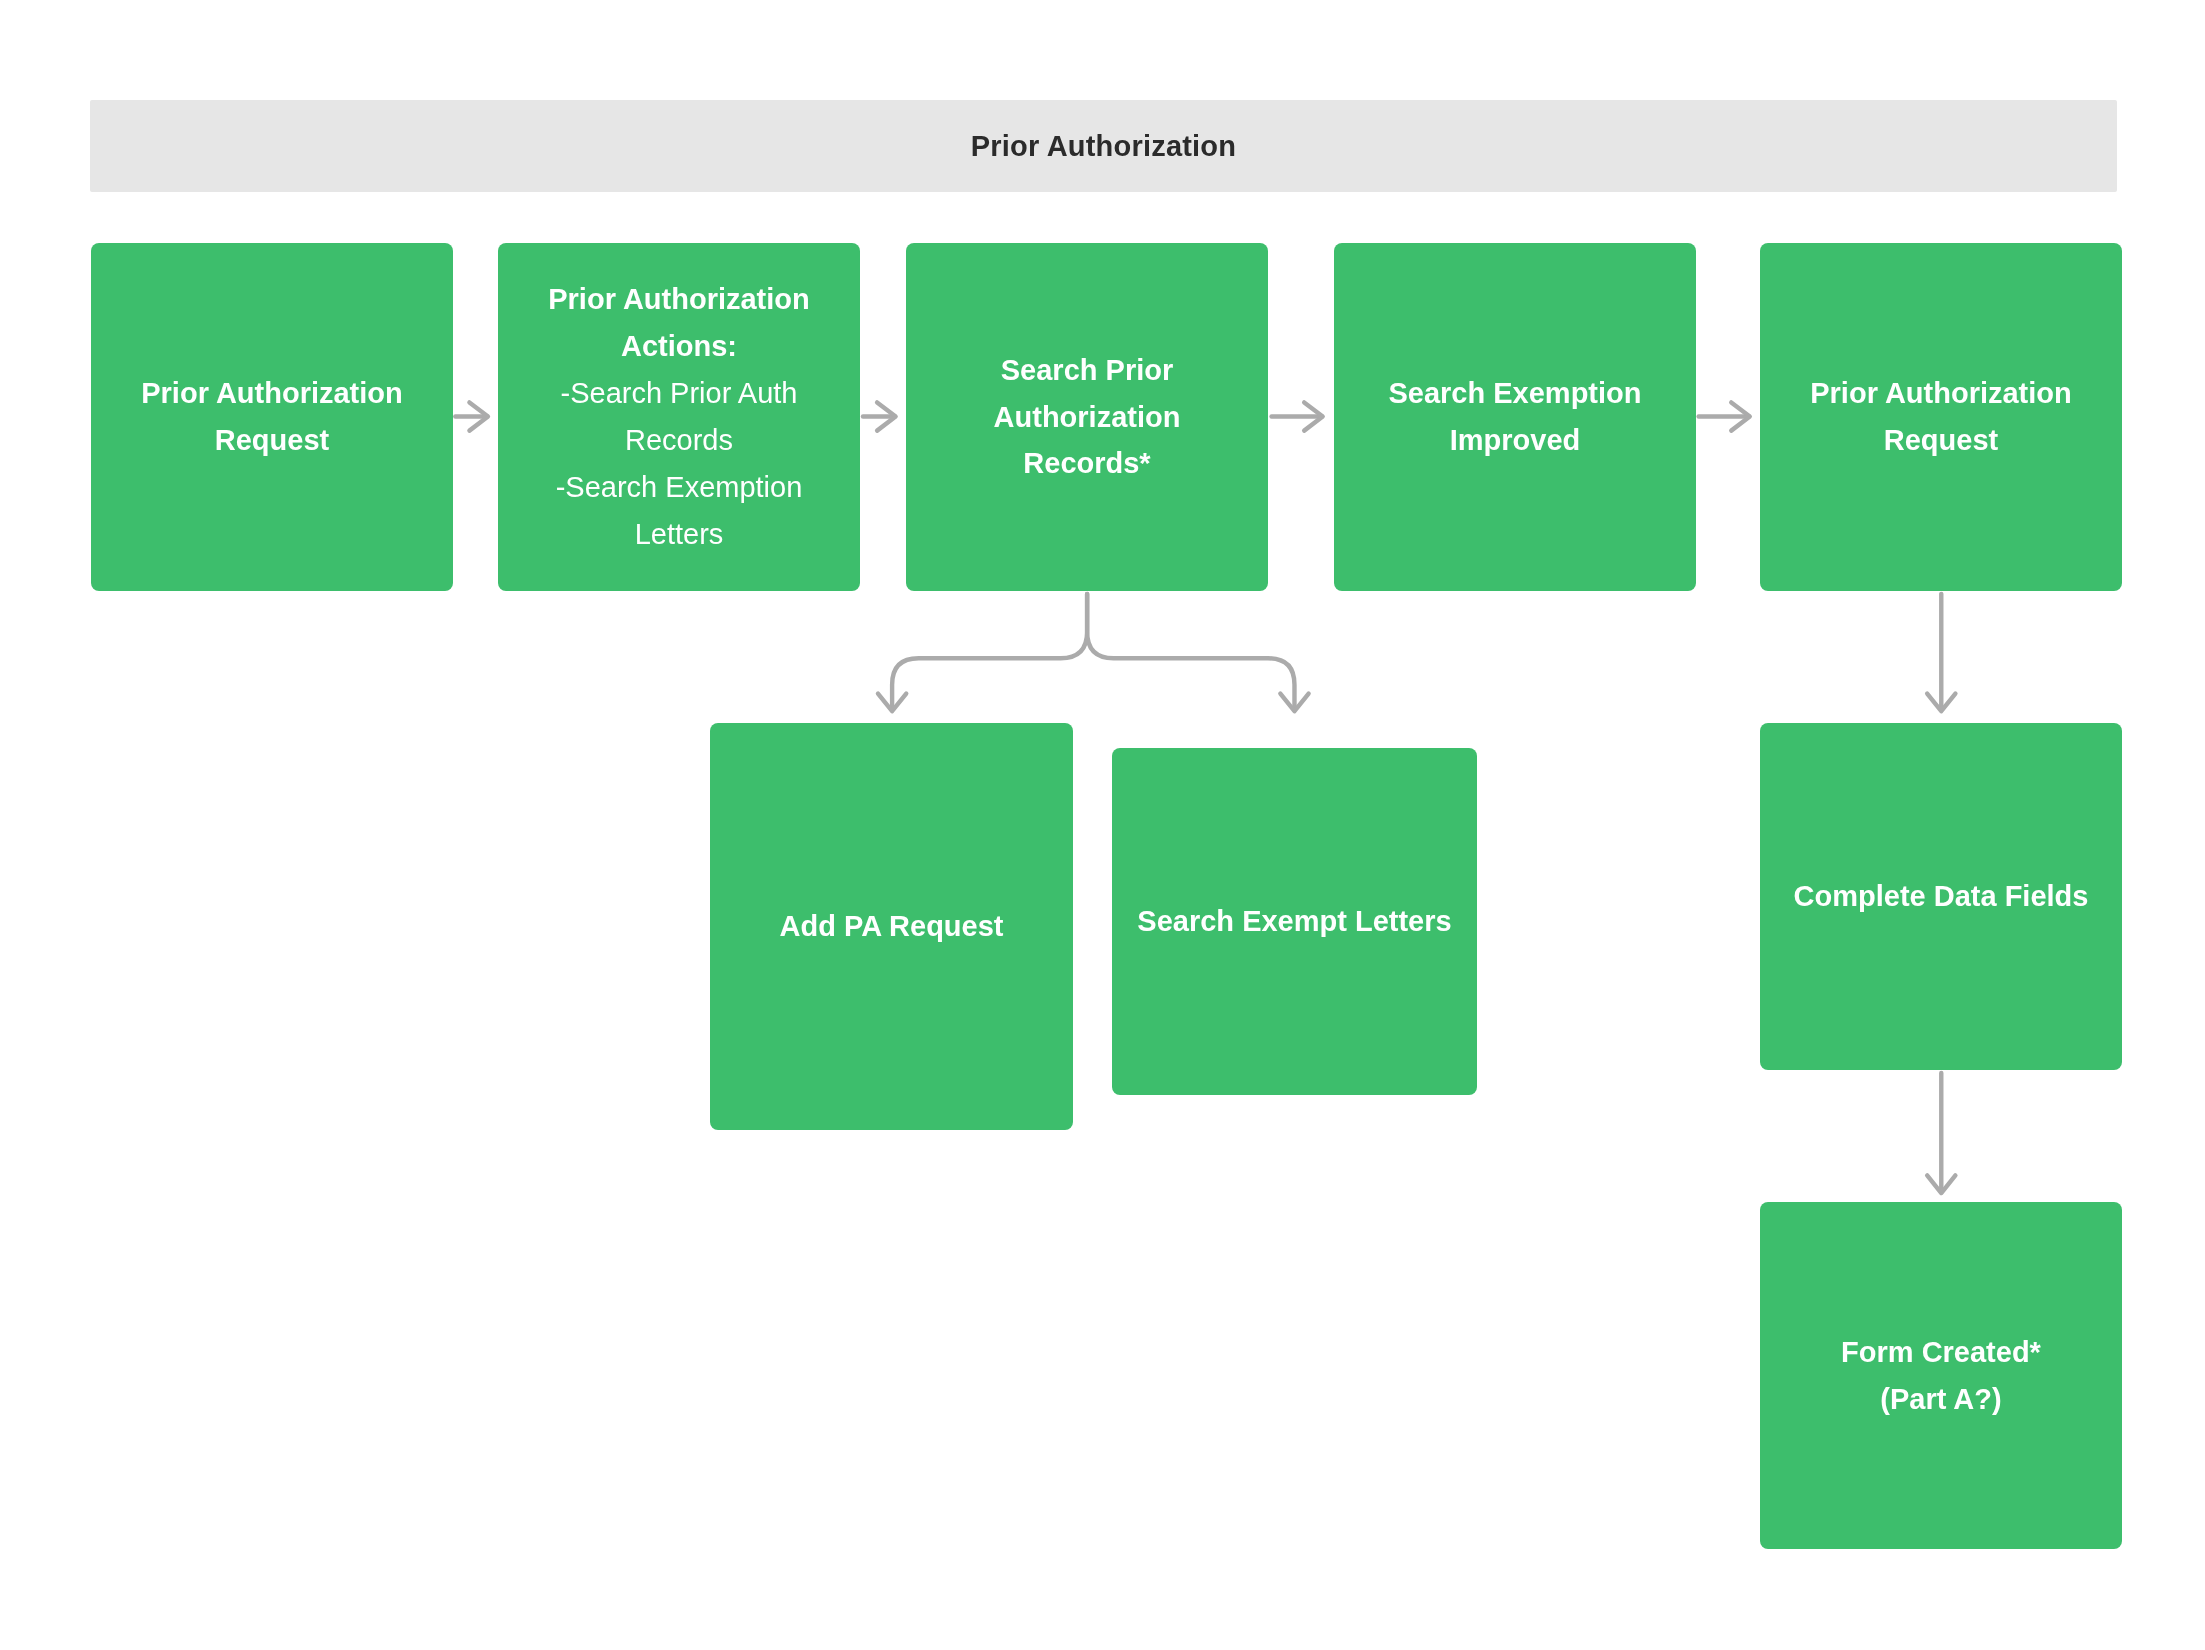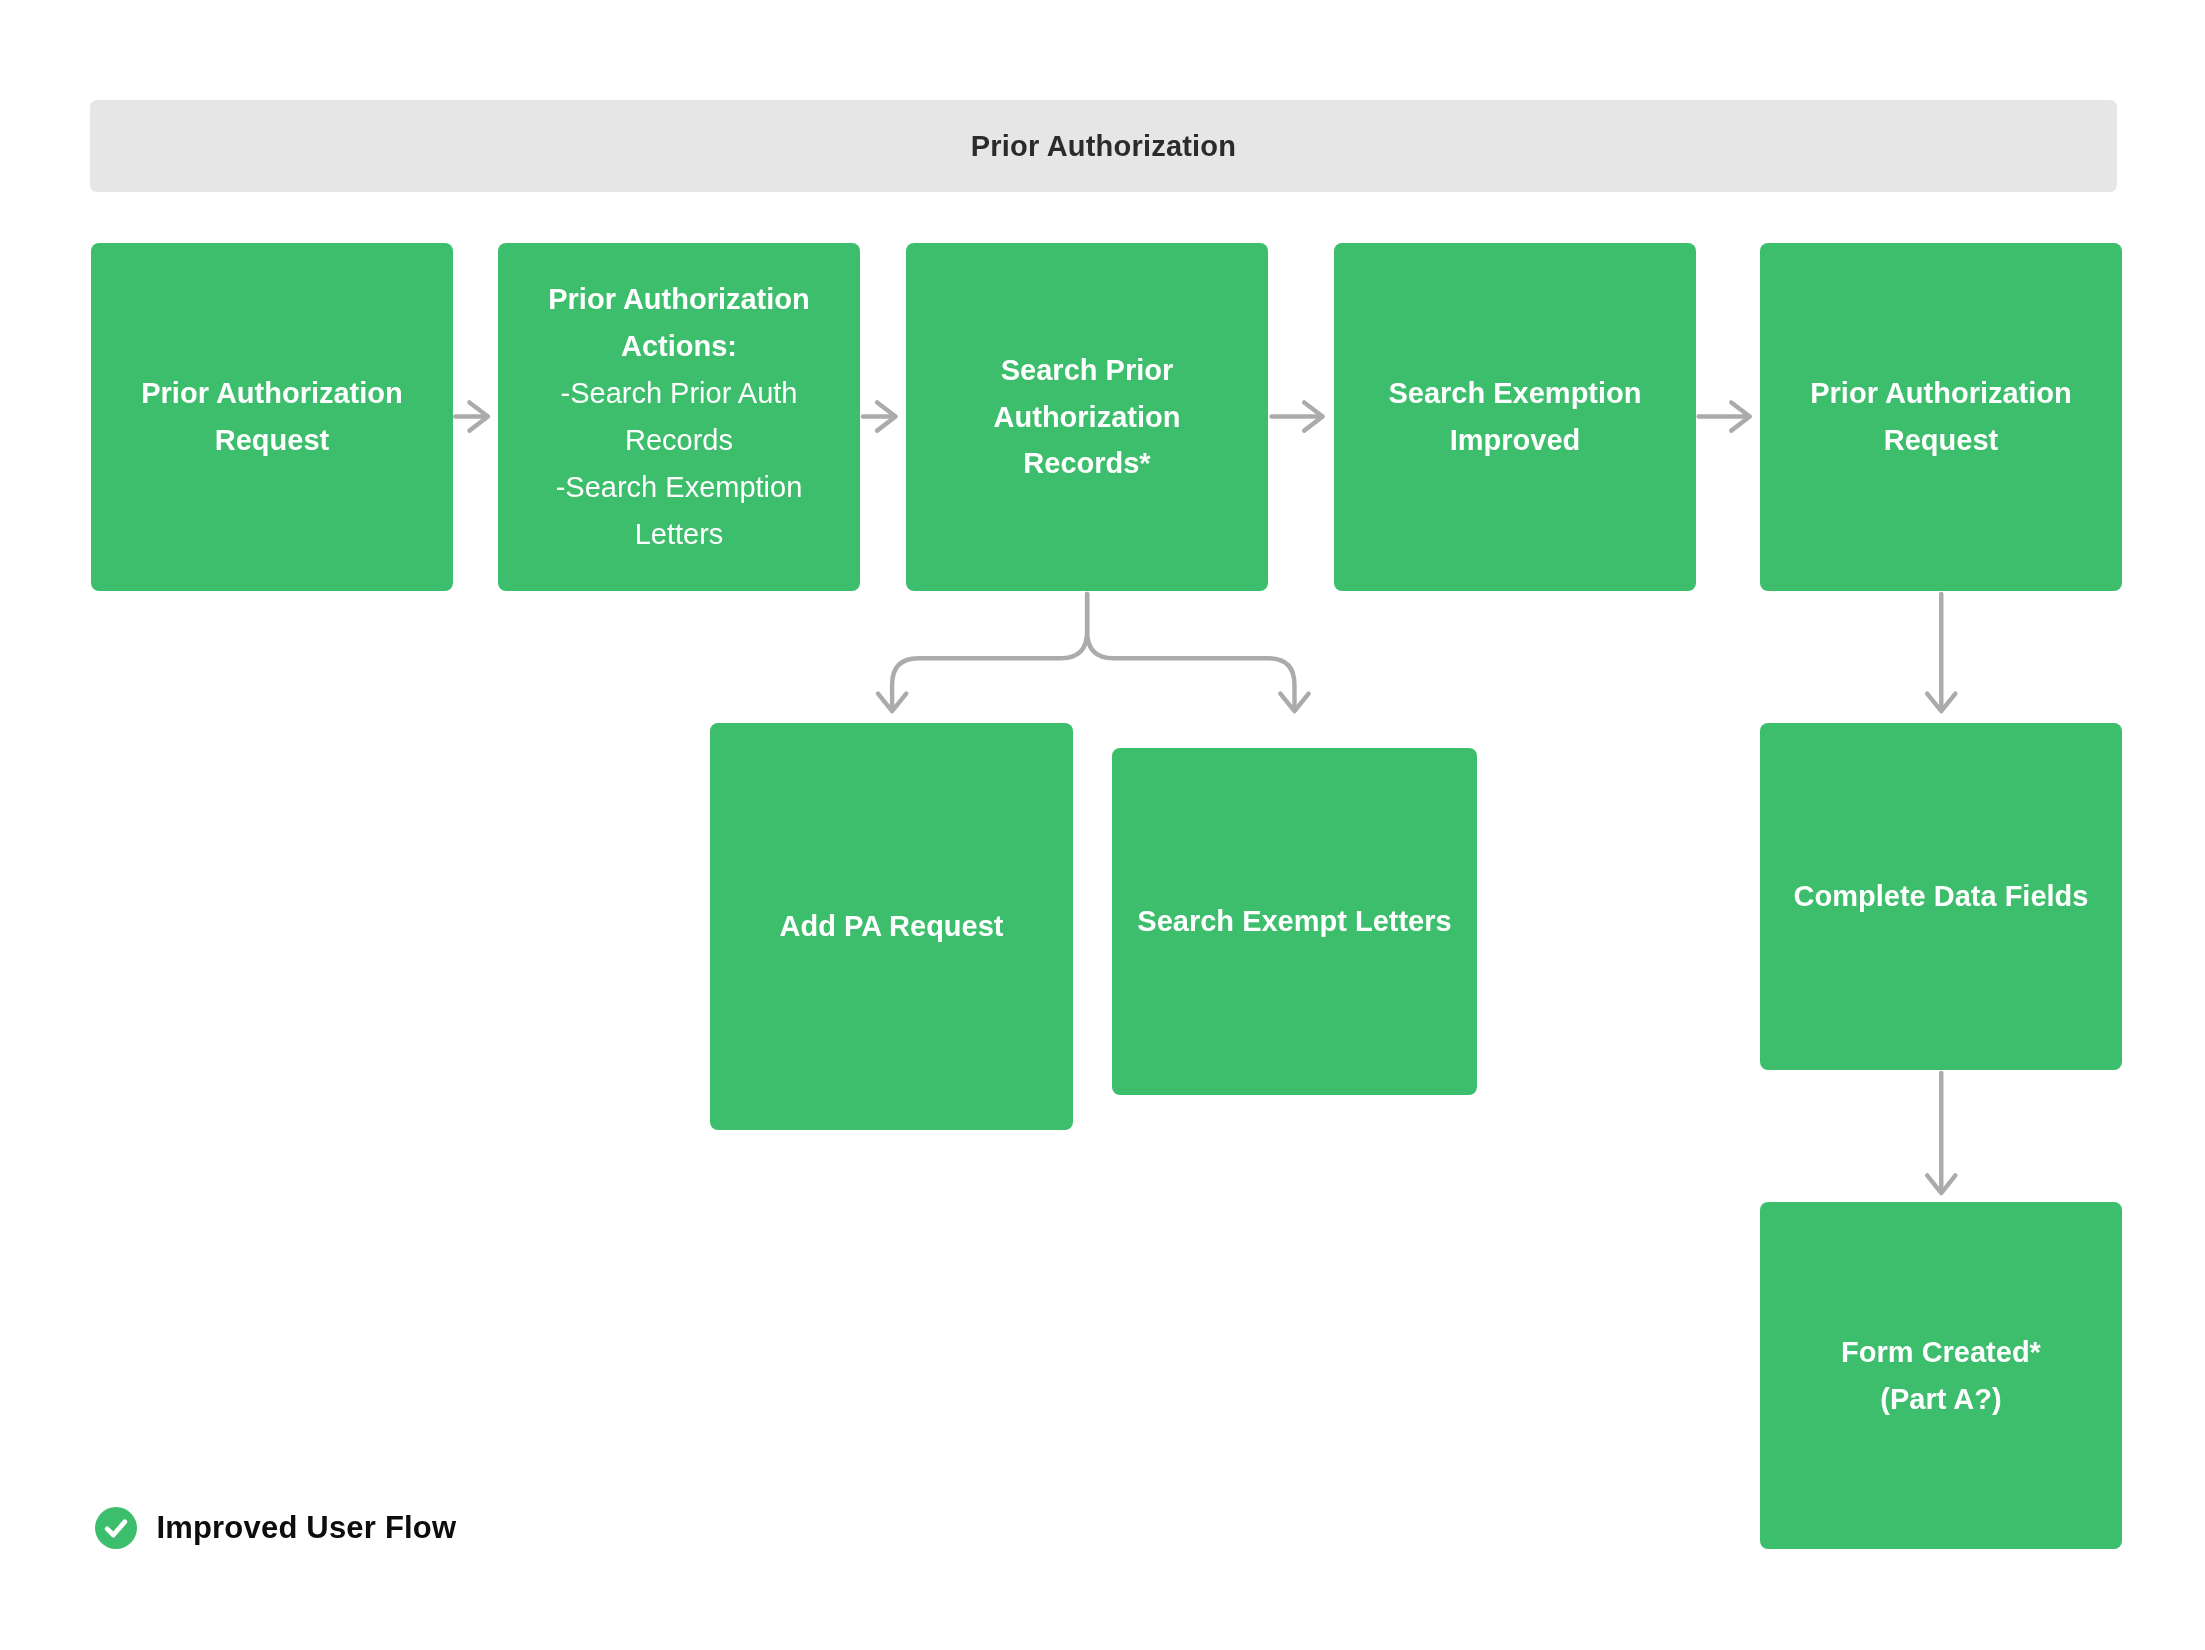--- a/index.html
+++ b/index.html
@@ -9,21 +9,21 @@
     --arrow:#ababab;
     --node-text:#ffffff;
     --legend-text:#0d0d0d;
   }
   html,body{margin:0;padding:0;background:#ffffff;}
   body{font-family:"Liberation Sans","DejaVu Sans",sans-serif;}
   .canvas{position:relative;width:2206px;height:1651px;background:#ffffff;overflow:hidden;}
 
   .header-bar{
     position:absolute;left:90px;top:100px;width:2027px;height:92px;
-    background:var(--header-bg);border-radius:7px;
+    background:var(--header-bg);border-radius:2px;
     display:flex;align-items:center;justify-content:center;
   }
   .header-bar .title{
     font-size:29px;font-weight:700;color:var(--header-text);letter-spacing:0.2px;
   }
 
   .arrows{position:absolute;left:0;top:0;}
   .arrows path,.arrows polyline{
     stroke:var(--arrow);stroke-width:5;fill:none;
     stroke-linecap:round;stroke-linejoin:round;
@@ -129,24 +129,15 @@
 
   <div class="node" style="left:1760px;top:723px;width:362px;height:347px">
     <span class="lbl">Complete Data Fields</span>
   </div>
 
   <div class="node" style="left:1760px;top:1202px;width:362px;height:347px">
     <span class="lbl">Form Created*
 (Part A?)</span>
   </div>
 
-  <div class="legend">
-    <span class="legend-icon">
-      <svg width="42" height="42" viewBox="0 0 48 48">
-        <circle cx="24" cy="24" r="24" fill="#3dbe6c" class="legend-circle"></circle>
-        <polyline points="14,25 21,32 34,17" fill="none" stroke="#ffffff" stroke-width="5.5" stroke-linecap="round" stroke-linejoin="round"></polyline>
-      </svg>
-    </span>
-    <span class="legend-label">Improved User Flow</span>
-  </div>
 
 </div>
 
 
 </body></html>

